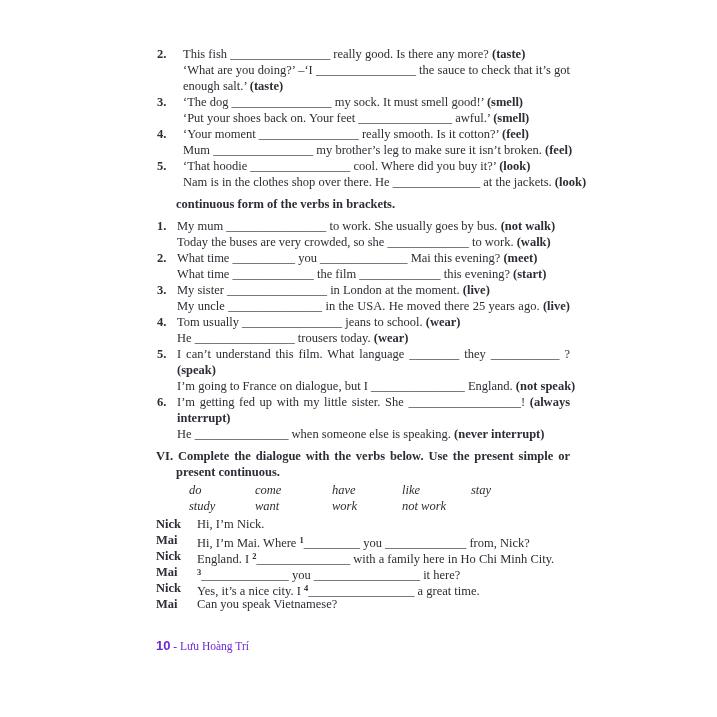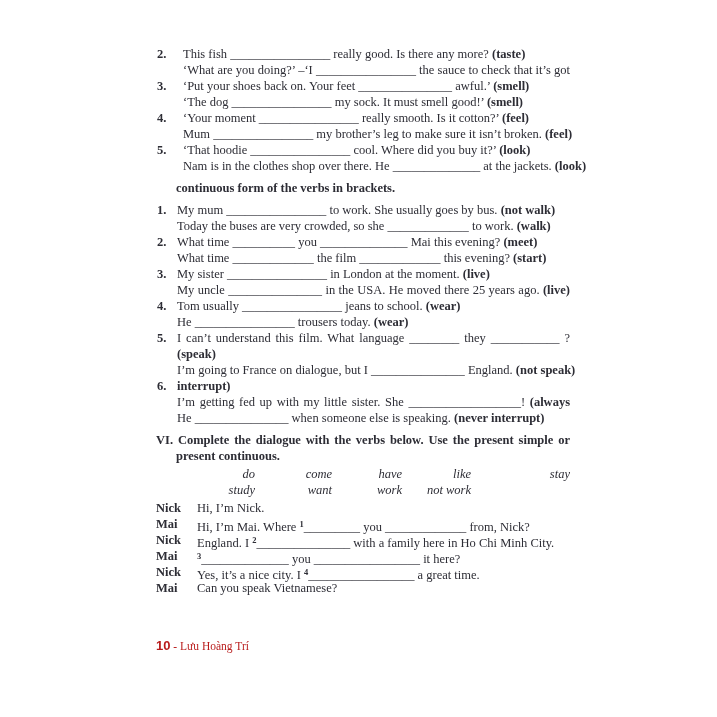--- a/index.html
+++ b/index.html
@@ -18,46 +18,46 @@
   .items-a .item{padding-left:27px;}
   .items-v .item{padding-left:21px;}
   .item .num{position:absolute;left:1px;top:0;font-weight:bold;}
   .heading{font-weight:bold;}
   .heading .h2{padding-left:20px;}
   .b{font-weight:bold;margin-top:39px;}
   .sup{font-weight:bold;font-size:8.5px;vertical-align:4px;}
   .wordbank{
     padding-left:33px;display:grid;grid-template-columns:66px 77px 70px 69px 1fr;
     font-style:italic;
-    text-align:right;
   }
   .wordbank span{height:16px;}
   .drow{position:relative;padding-left:41px;}
   .drow .spk{position:absolute;left:0;top:0;font-weight:bold;}
   .page-footer{
-    position:absolute;left:156px;top:636px;white-space:nowrap;color:#b91c1c;
+    position:absolute;left:156px;top:636px;white-space:nowrap;color:#6d28d9;
   }
   .page-footer .pgnum{font-family:"Liberation Sans","DejaVu Sans",sans-serif;font-weight:bold;font-size:13px;}
   .page-footer .author{font-size:11.5px;}
 </style>
 </head>
 <body>
 
 <div>
   <div class="page-content">
       <div class="block items-a" style="margin-top: 0px;">
         <div class="item">
           <span class="num">2.</span>
           <div class="line"><span>This fish </span><span>________________</span><span> really good. Is there any more? </span><span class="b ">(taste)</span></div>
           <div class="line j"><span>‘What are you doing?’ –‘I </span><span>________________</span><span> the sauce to check that it’s got</span></div>
+          <div class="line"><span>enough salt.’ </span><span class="b ">(taste)</span></div>
         </div>
         <div class="item">
           <span class="num">3.</span>
+          <div class="line"><span>‘The dog </span><span>________________</span><span> my sock. It must smell good!’ </span><span class="b ">(smell)</span></div>
           <div class="line"><span>‘Put your shoes back on. Your feet </span><span>_______________</span><span> awful.’ </span><span class="b ">(smell)</span></div>
-          <div class="line"><span>‘The dog </span><span>________________</span><span> my sock. It must smell good!’ </span><span class="b ">(smell)</span></div>
         </div>
         <div class="item">
           <span class="num">4.</span>
           <div class="line"><span>‘Your moment </span><span>________________</span><span> really smooth. Is it cotton?’ </span><span class="b ">(feel)</span></div>
           <div class="line j"><span>Mum </span><span>________________</span><span> my brother’s leg to make sure it isn’t broken. </span><span class="b ">(feel)</span></div>
         </div>
         <div class="item">
           <span class="num">5.</span>
           <div class="line"><span>‘That hoodie </span><span>________________</span><span> cool. Where did you buy it?’ </span><span class="b ">(look)</span></div>
           <div class="line j"><span>Nam is in the clothes shop over there. He </span><span>______________</span><span> at the jackets. </span><span class="b ">(look)</span></div>
@@ -88,22 +88,22 @@
           <div class="line"><span>He </span><span>________________</span><span> trousers today. </span><span class="b ">(wear)</span></div>
         </div>
         <div class="item">
           <span class="num">5.</span>
           <div class="line j"><span>I can’t understand this film. What language </span><span>________</span><span> they </span><span>___________</span><span> ?</span></div>
           <div class="line"><span class="b ">(speak)</span></div>
           <div class="line"><span>I’m going to France on dialogue, but I </span><span>_______________</span><span> England. </span><span class="b ">(not speak)</span></div>
         </div>
         <div class="item">
           <span class="num">6.</span>
+          <div class="line j"><span>I’m getting fed up with my little sister. She </span><span>__________________</span><span>! </span><span class="b ">(always</span></div>
           <div class="line"><span class="b ">interrupt)</span></div>
-          <div class="line j"><span>I’m getting fed up with my little sister. She </span><span>__________________</span><span>! </span><span class="b ">(always</span></div>
           <div class="line"><span>He </span><span>_______________</span><span> when someone else is speaking. </span><span class="b ">(never interrupt)</span></div>
         </div>
       </div>
       <div class="block heading" style="margin-top: 6px;">
         <div class="line j"><span class="b">VI.</span> <span class="b">Complete the dialogue with the verbs below. Use the present simple or</span></div>
         <div class="line h2"><span class="b">present continuous.</span></div>
       </div>
       <div class="block wordbank" style="margin-top: 2px;">
         <span>do</span>
         <span>come</span>

